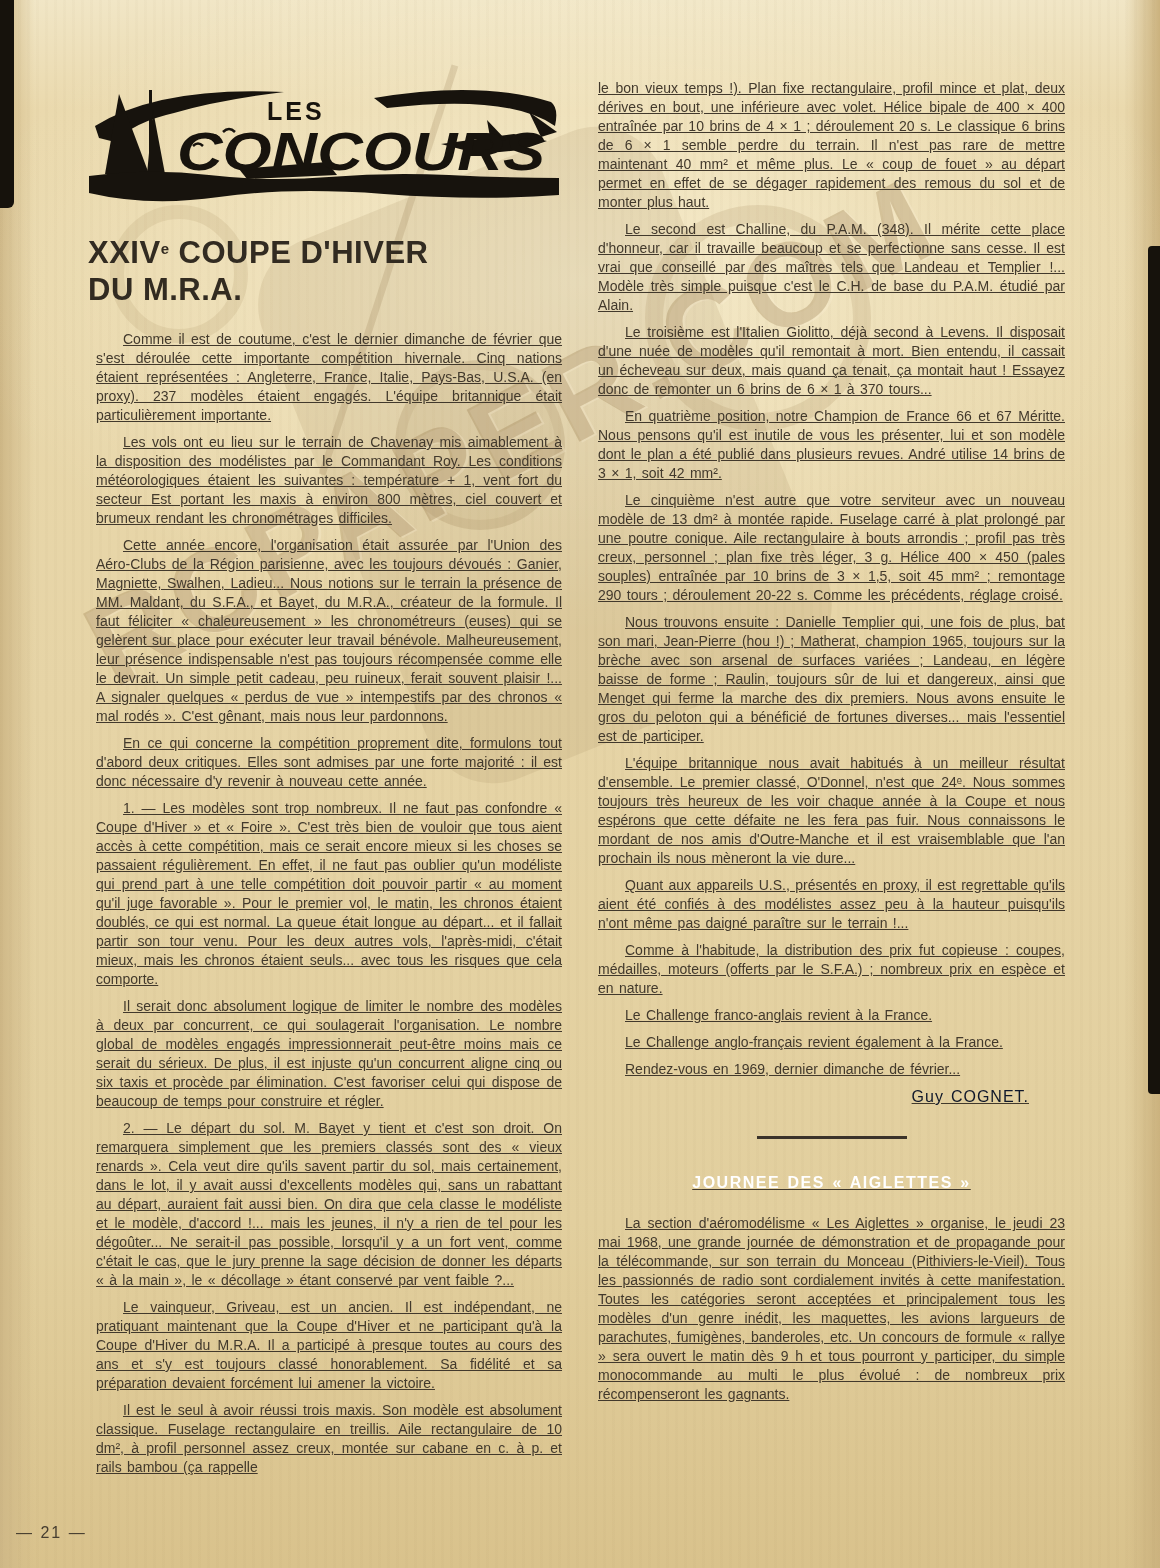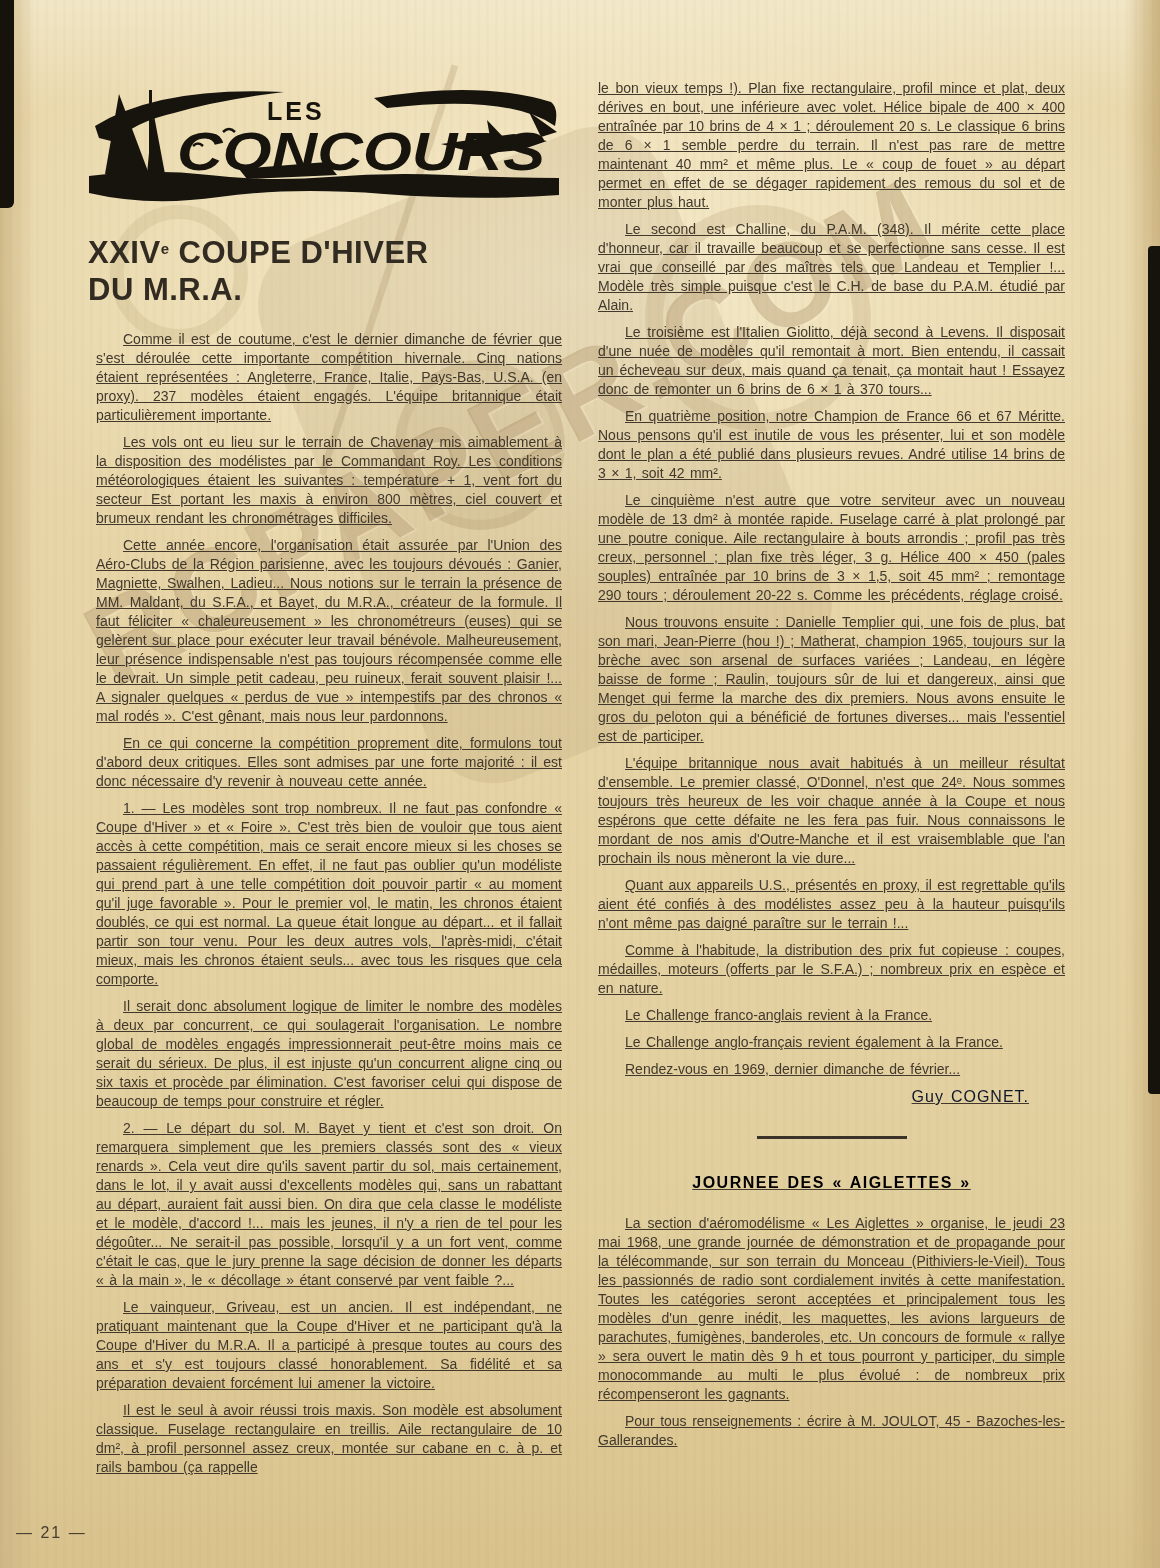--- a/index.html
+++ b/index.html
@@ -48,21 +48,21 @@
   .title sup { font-size:15px; vertical-align:9px; }
 
   .col { position:absolute; text-align:justify; font-size:14px; line-height:19px; word-spacing:1.5px;text-decoration:underline; }
   .col-left  { left:96px;  top:330px; width:466px; }
   .col-right { left:598px; top:79px;  width:467px; }
   .col p { margin:0 0 8px 0; text-indent:27px; }
   .col p.no-indent { text-indent:0; }
 
   .signature { text-align:right; padding-right:36px; font-size:16px; letter-spacing:1px; margin:4px 0 0 0; color:#0f172a; }
   .divider { width:150px; border-top:3px solid #3b332a; margin:30px auto 34px auto; }
-  .section-heading { text-align:center; font-size:16px; font-weight:bold; letter-spacing:1.5px; margin:0 0 22px 0; color:#000000; }
+  .section-heading { text-align:center; font-size:16px; font-weight:bold; letter-spacing:1.5px; margin:0 0 22px 0; color:#ffffff; }
 
   .page-number { position:absolute; left:0; right:0; top:1524px; text-align:left;
     font-size:16px; letter-spacing:2px; color:#463d30;padding-left:16px; }
 </style>
 </head>
 <body>
 
 <div class="texture"></div>
 
 <div class="ghost ghost-body"></div>
@@ -122,17 +122,16 @@
     <p>L'équipe britannique nous avait habitués à un meilleur résultat d'ensemble. Le premier classé, O'Donnel, n'est que 24ᵉ. Nous sommes toujours très heureux de les voir chaque année à la Coupe et nous espérons que cette défaite ne les fera pas fuir. Nous connaissons le mordant de nos amis d'Outre-Manche et il est vraisemblable que l'an prochain ils nous mèneront la vie dure...</p>
     <p>Quant aux appareils U.S., présentés en proxy, il est regrettable qu'ils aient été confiés à des modélistes assez peu à la hauteur puisqu'ils n'ont même pas daigné paraître sur le terrain !...</p>
     <p>Comme à l'habitude, la distribution des prix fut copieuse : coupes, médailles, moteurs (offerts par le S.F.A.) ; nombreux prix en espèce et en nature.</p>
     <p>Le Challenge franco-anglais revient à la France.</p>
     <p>Le Challenge anglo-français revient également à la France.</p>
     <p>Rendez-vous en 1969, dernier dimanche de février...</p>
     <div class="signature">Guy COGNET.</div>
     <div class="divider"></div>
     <h3 class="section-heading">JOURNEE DES « AIGLETTES »</h3>
     <p>La section d'aéromodélisme « Les Aiglettes » organise, le jeudi 23 mai 1968, une grande journée de démonstration et de propagande pour la télécommande, sur son terrain du Monceau (Pithiviers-le-Vieil). Tous les passionnés de radio sont cordialement invités à cette manifestation. Toutes les catégories seront acceptées et principalement tous les modèles d'un genre inédit, les maquettes, les avions largueurs de parachutes, fumigènes, banderoles, etc. Un concours de formule « rallye » sera ouvert le matin dès 9 h et tous pourront y participer, du simple monocommande au multi le plus évolué : de nombreux prix récompenseront les gagnants.</p>
-    <p>Pour tous renseignements : écrire à M. JOULOT, 45 - Bazoches-les-Gallerandes.</p>
   </div>
 
   <div class="page-number">— 21 —</div>
 </div>
 
 </body></html>

